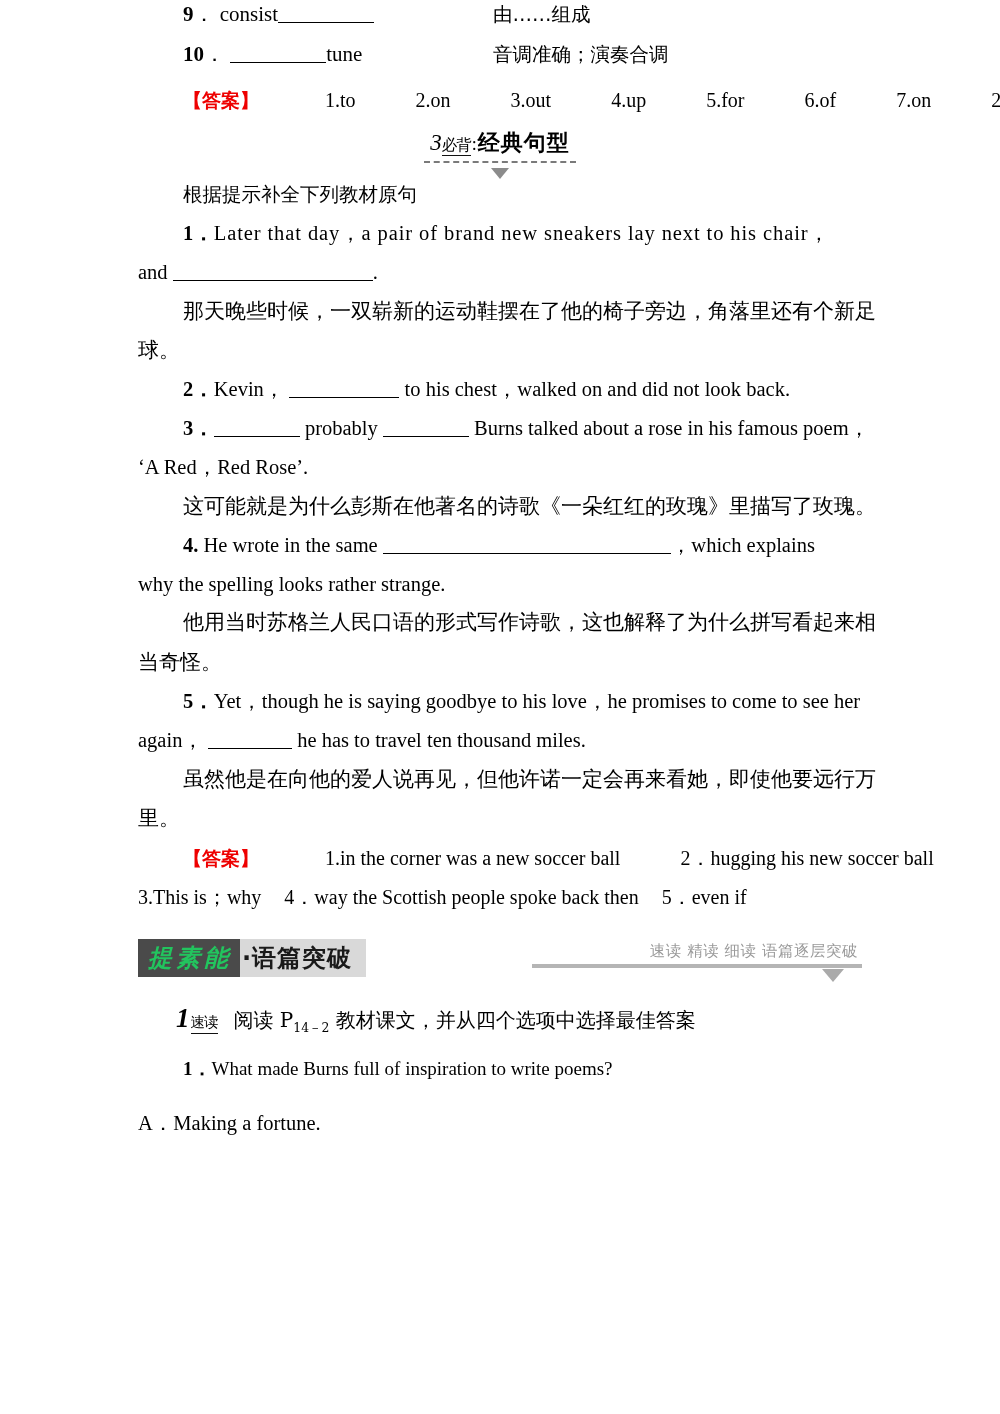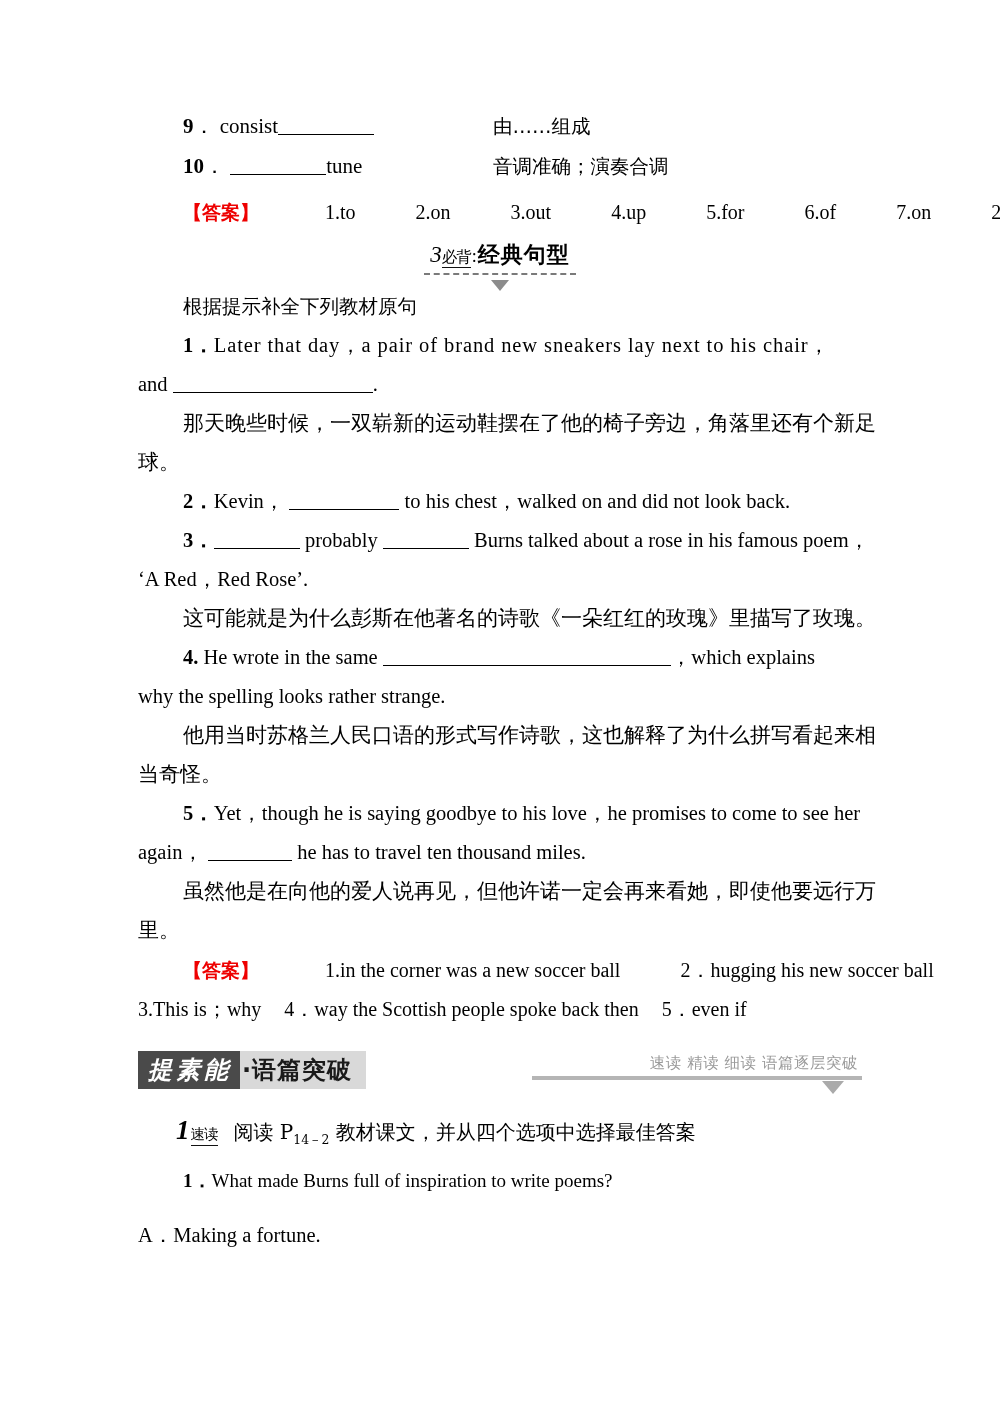--- a/index.html
+++ b/index.html
@@ -140,21 +140,21 @@
   }
   .banner-left {
     position: absolute;
     left: 0; top: 0;
     display: flex;
     align-items: stretch;
     height: 38px;
   }
   .banner-dark {
     background: #4a4a4a;
-    color: #ffffff;
+    color: #22c55e;
     font-family: "DejaVu Sans", "Liberation Sans", sans-serif;
     font-weight: bold;
     font-style: italic;
     font-size: 24px;
     letter-spacing: 4px;
     padding: 2px 8px 2px 10px;
     display: flex;
     align-items: center;
   }
   .banner-light {
@@ -240,21 +240,21 @@
     line-height: 40px;
     margin-top: 14px;
   }
 </style>
 </head>
 <body>
 
 <div class="page">
   <div class="content">
 
-    <div style="padding-top:112px;">
+    <div style="">
 
       <div class="vocab-row">
         <div class="vocab-en">
           <span class="num">9</span><span>．</span>
           <span>consist</span><span class="blank-u" style="width:96px;"></span>
         </div>
         <div class="vocab-cn">由……组成</div>
       </div>
 
       <div class="vocab-row">
@@ -323,21 +323,21 @@
       <div class="line cn-serif" style="padding-left:45px;">这可能就是为什么彭斯在他著名的诗歌《一朵红红的玫瑰》里描写了玫瑰。</div>
     </div>
 
     <div>
       <div class="line" style="padding-left:45px;">
         <span class="num">4.</span>
         <span>He wrote in the same</span>
         <span class="blank-u" style="width:288px;"></span><span>，which explains</span>
       </div>
       <div class="line">why the spelling looks rather strange.</div>
-      <div class="line cn-serif" style="padding-left:45px;">他用当时苏格兰人民口语的形式写作诗歌，这也解释了为什么拼写看起来相</div>
+      <div class="line cn-serif" style="padding-left:45px;font-family:Liberation Mono, monospace;">他用当时苏格兰人民口语的形式写作诗歌，这也解释了为什么拼写看起来相</div>
       <div class="line cn-serif">当奇怪。</div>
     </div>
 
     <div>
       <div class="line" style="padding-left:45px;">
         <span class="num">5．</span><span>Yet，though he is saying goodbye to his love，he promises to come to see her</span>
       </div>
       <div class="line">
         <span>again，</span>
         <span class="blank-u" style="width:84px;"></span>

